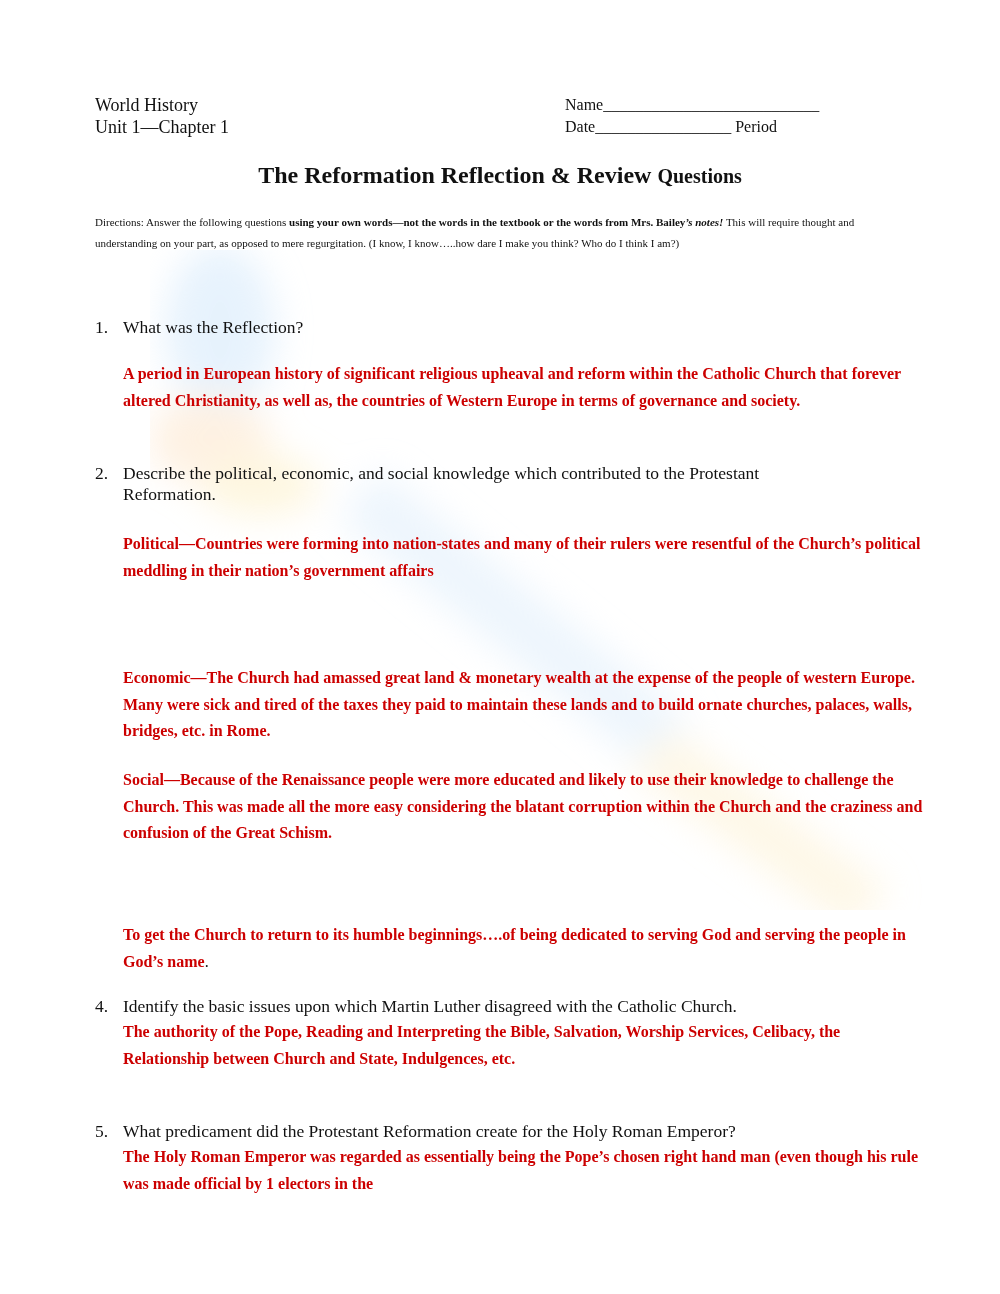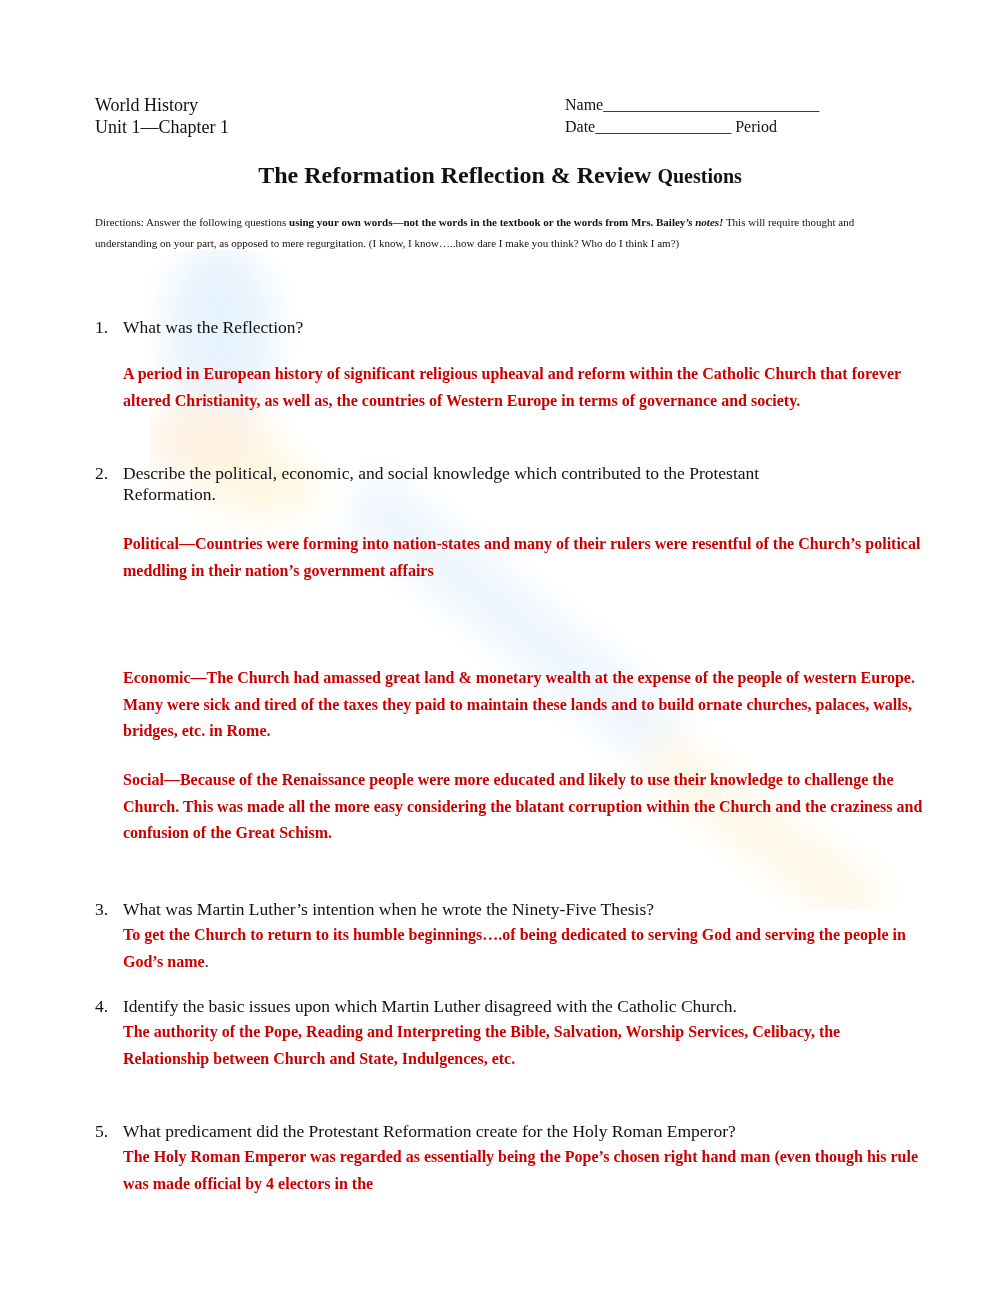--- a/index.html
+++ b/index.html
@@ -153,28 +153,25 @@
   <div class="ans" style="top:361px;">A period in European history of significant religious upheaval and reform within the Catholic Church that forever altered Christianity, as well as, the countries of Western Europe in terms of governance and society.</div>
 
   <div class="q" style="top:463px;">
     <div><span class="num">2.</span><span class="qtext">Describe the political, economic, and social knowledge which contributed to the Protestant</span></div>
     <div class="cont">Reformation.</div>
   </div>
   <div class="ans" style="top:531px;">Political—Countries were forming into nation-states and many of their rulers were resentful of the Church’s political meddling in their nation’s government affairs</div>
   <div class="ans" style="top:635px;margin-top:30px;">Economic—The Church had amassed great land &amp; monetary wealth at the expense of the people of western Europe. Many were sick and tired of the taxes they paid to maintain these lands and to build ornate churches, palaces, walls, bridges, etc. in Rome.</div>
   <div class="ans" style="top:767px;">Social—Because of the Renaissance people were more educated and likely to use their knowledge to challenge the Church.  This was made all the more easy considering the blatant corruption within the Church and the craziness and confusion of the Great Schism.</div>
 
-  <div class="q" style="top:899px;">
-    <span class="num">3.</span><span class="qtext">What was Martin Luther’s intention when he wrote the Ninety-Five Thesis?</span>
-  </div>
   <div class="ans" style="top:922px;"><span>To get the Church to return to its humble beginnings….of being dedicated to serving God and serving the people in God’s name</span><span class="plain">.</span></div>
 
   <div class="q" style="top:996px;">
     <span class="num">4.</span><span class="qtext">Identify the basic issues upon which Martin Luther disagreed with the Catholic Church.</span>
   </div>
   <div class="ans" style="top:1019px;">The authority of the Pope, Reading  and Interpreting the Bible, Salvation, Worship Services, Celibacy, the Relationship between Church and State, Indulgences, etc.</div>
 
   <div class="q" style="top:1121px;">
     <span class="num">5.</span><span class="qtext">What predicament did the Protestant Reformation create for the Holy Roman Emperor?</span>
   </div>
-  <div class="ans" style="top:1144px;">The Holy Roman Emperor was regarded as essentially being the Pope’s chosen right hand man (even though his rule was made official by 4 electors in the</div>
+  <div class="ans" style="top:1144px;">The Holy Roman Emperor was regarded as essentially being the Pope’s chosen right hand man (even though his rule was made official by 1 electors in the</div>
 
 </div>
 
 </body></html>

